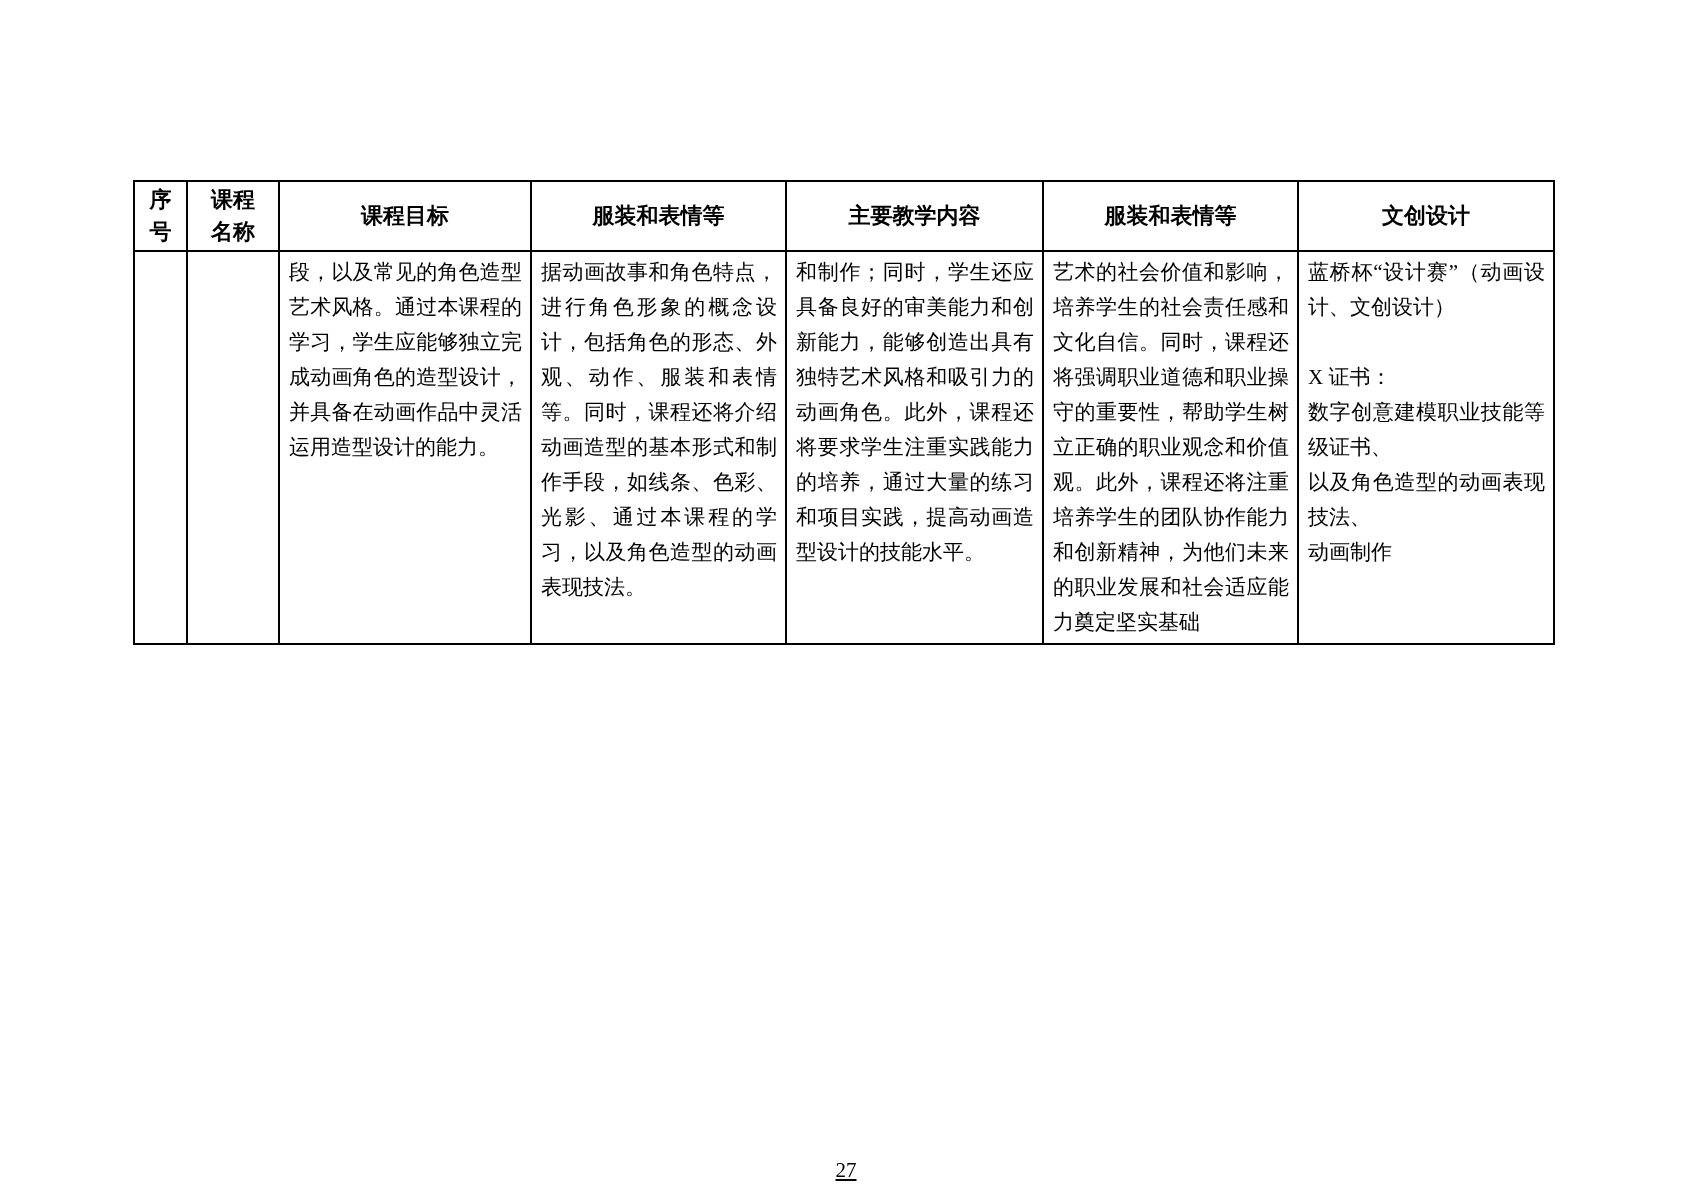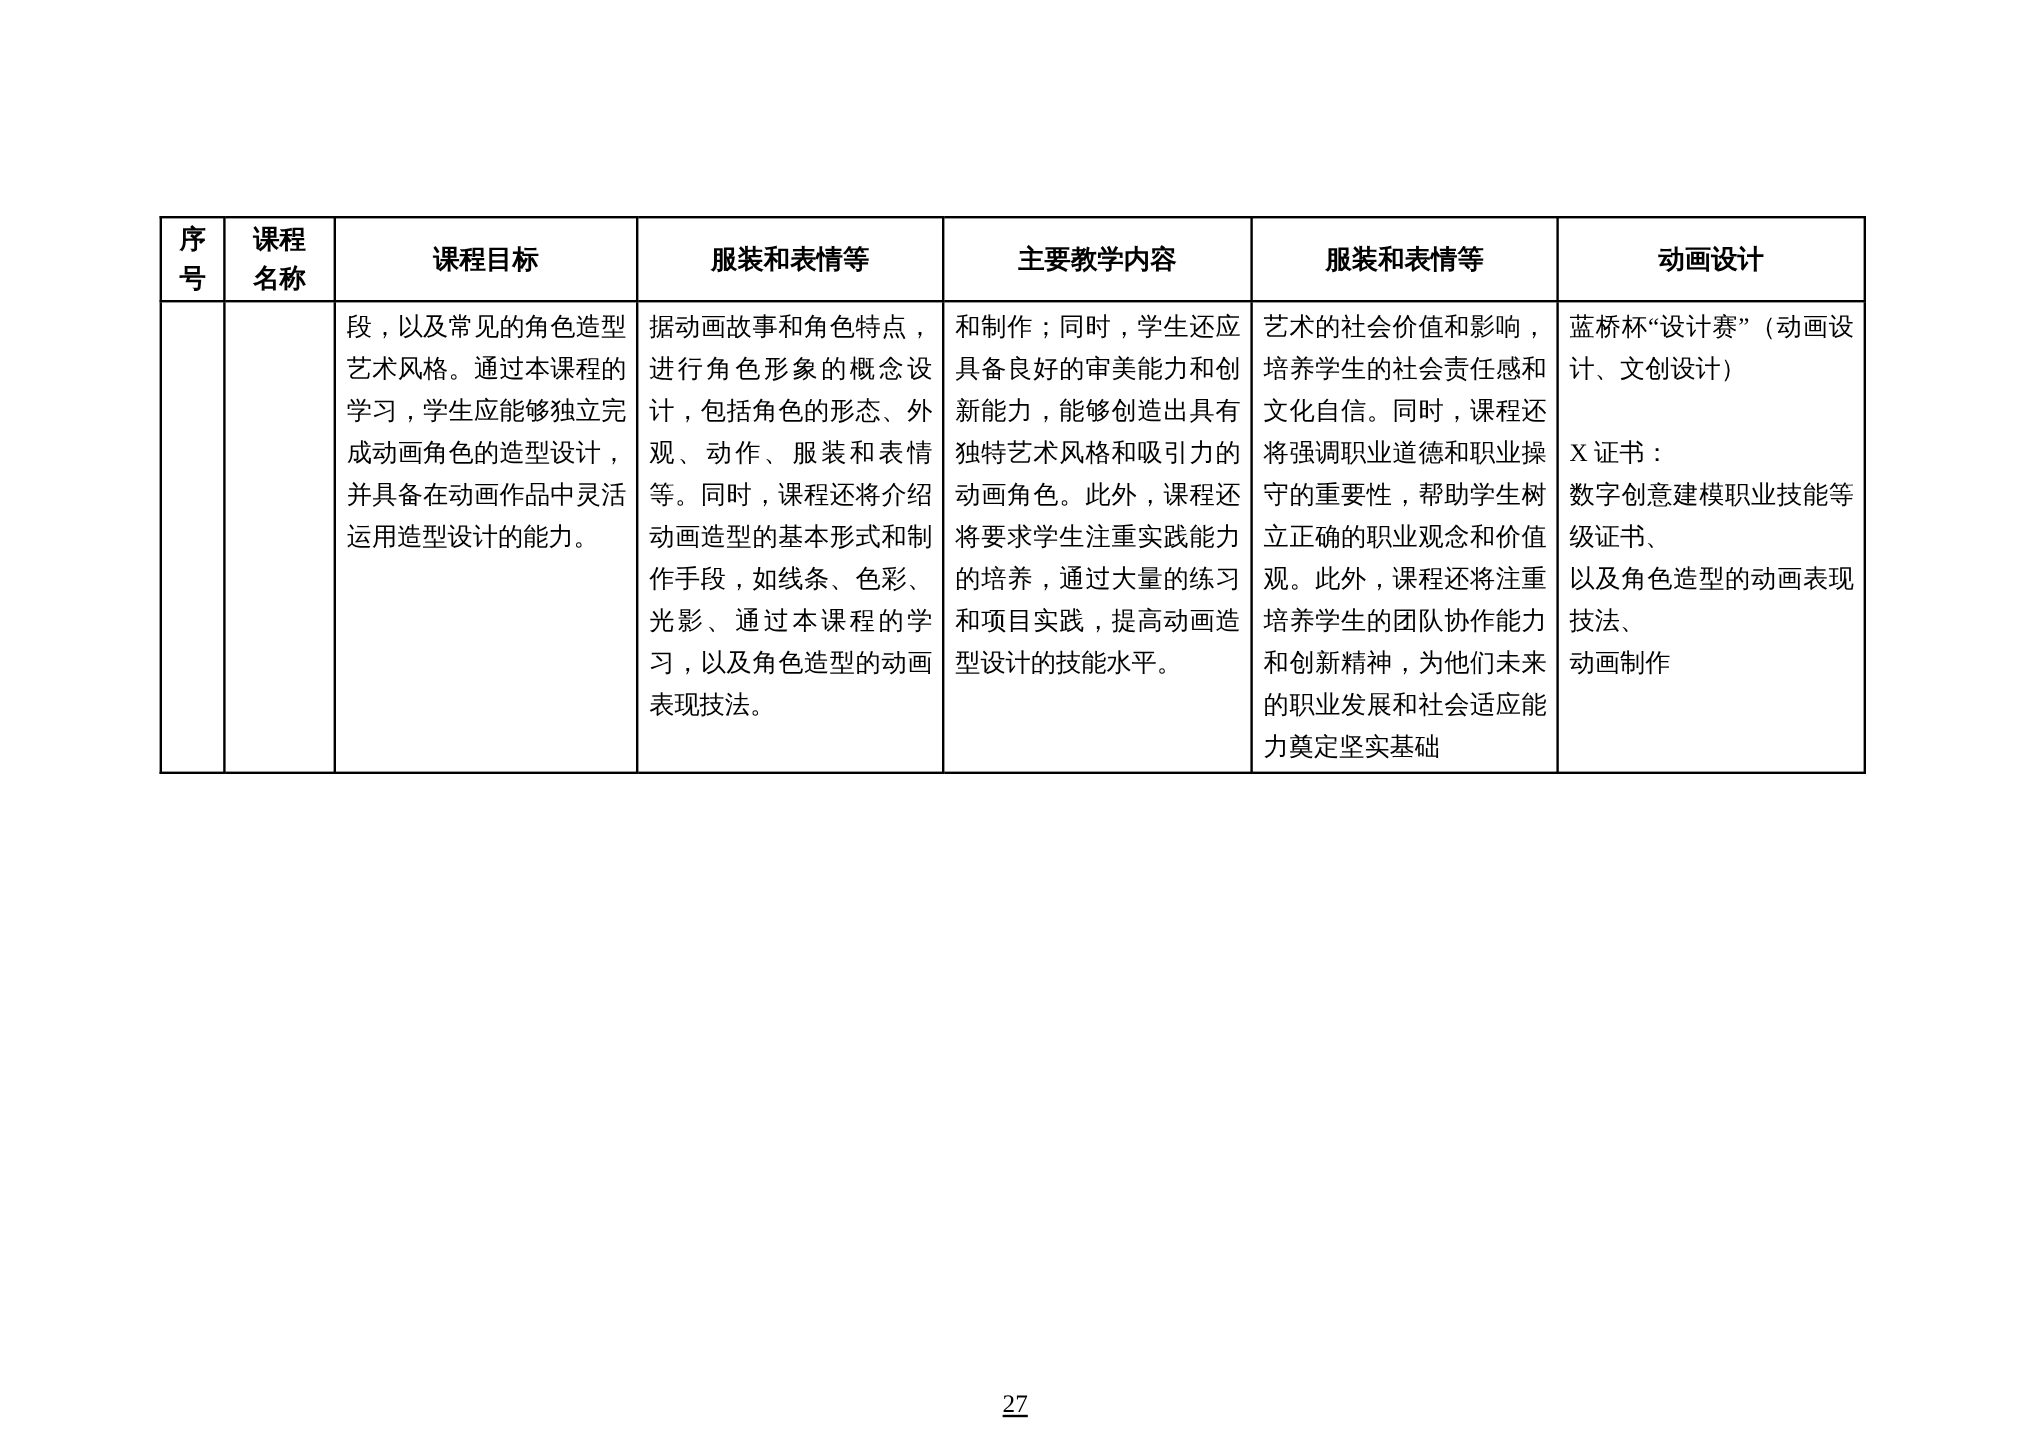--- a/index.html
+++ b/index.html
@@ -75,21 +75,21 @@
   <thead>
     <tr>
       <th>序
 号</th>
       <th>课程
 名称</th>
       <th>课程目标</th>
       <th>服装和表情等</th>
       <th>主要教学内容</th>
       <th>服装和表情等</th>
-      <th>动画设计</th>
+      <th>文创设计</th>
     </tr>
   </thead>
   <tbody>
     <tr>
       <td>
         <div class="cell-inner"></div>
       </td>
       <td>
         <div class="cell-inner"></div>
       </td>

